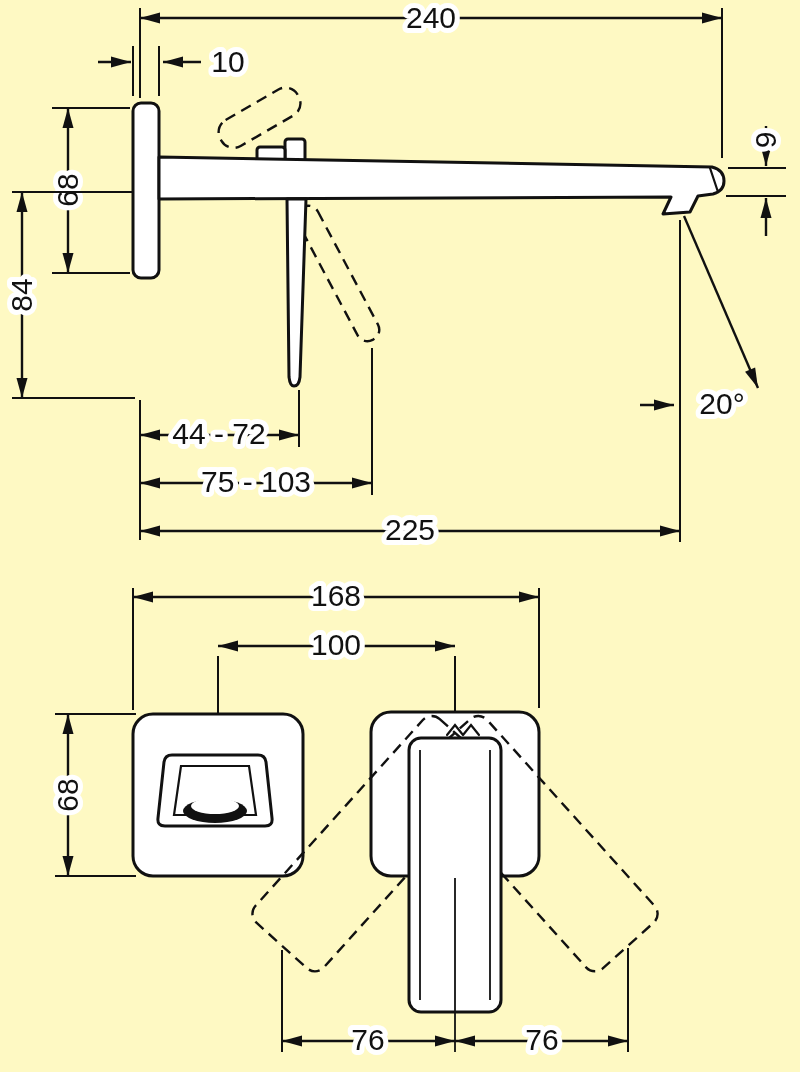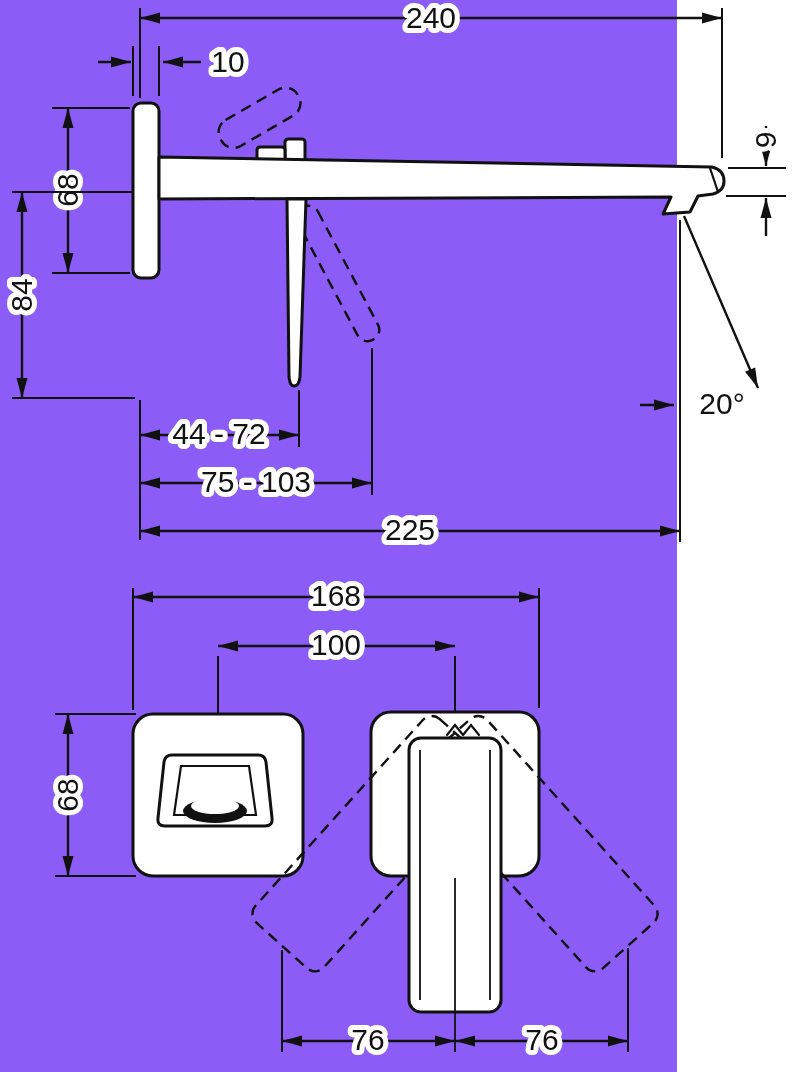--- a/index.html
+++ b/index.html
@@ -2,23 +2,23 @@
 <html><head>
 <meta charset="utf-8">
 <style>
   html, body {
     margin: 0;
     padding: 0;
     background: #ffffff;
     width: 800px;
   }
   .stage {
-    width: 677px;
+    width: 800px;
     height: 1072px;
-    background: #8b5cf6;
+    background: #fef9c3;
     position: relative;
   }
   svg { display: block; }
   .part {
     fill: #ffffff;
     stroke: #111111;
     stroke-width: 3;
     stroke-linejoin: round;
     stroke-linecap: round;
   }

